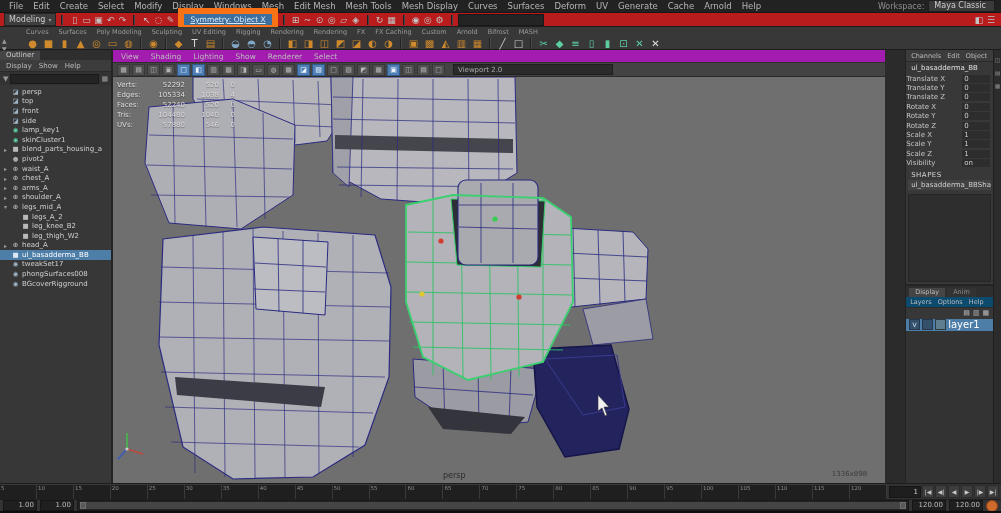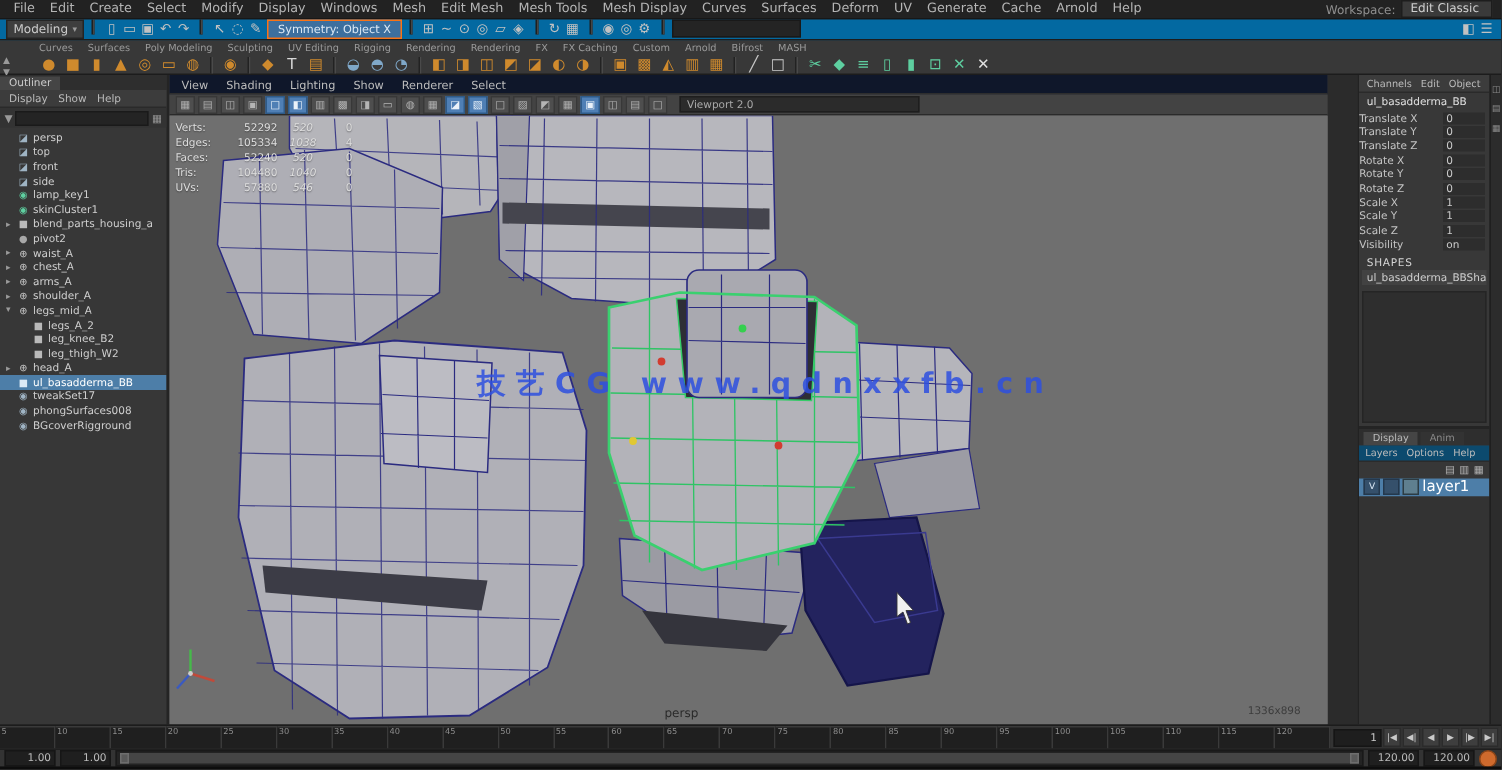--- a/index.html
+++ b/index.html
@@ -9,26 +9,26 @@
   .row{display:flex;align-items:center;}
 
   
   #menubar{position:absolute;left:0;top:0;width:1001px;height:13px;background:#222;border-bottom:1px solid #171717;display:flex;align-items:center;padding-left:4px;box-sizing:border-box;}
   .menu-item{padding:0 5px;font-size:8.5px;color:#b5b5b5;white-space:nowrap;cursor:default;}
   #workspace{margin-left:auto;display:flex;align-items:center;gap:4px;padding-right:6px;}
   #workspace .ws-label{color:#8f8f8f;font-size:8px;}
   #workspace .ws-box{background:#3a3a3a;border:1px solid #1d1d1d;color:#cfcfcf;font-size:8px;padding:0 8px 0 5px;height:10px;line-height:10px;}
 
   
-  #statusline{position:absolute;left:0;top:13px;width:1001px;height:14px;background:#0369a1;border-bottom:1px solid #1d1d1d;display:flex;padding:0 4px;box-sizing:border-box;gap:2px;}
+  #statusline{position:absolute;left:0;top:13px;width:1001px;height:14px;background:#b91c1c;border-bottom:1px solid #1d1d1d;display:flex;align-items:center;padding:0 4px;box-sizing:border-box;gap:2px;}
   .sep{width:1px;height:10px;background:#1f1f1f;border-right:1px solid #454545;margin:0 3px;flex:0 0 auto;}
   .sicon{width:12px;height:12px;display:flex;align-items:center;justify-content:center;font-size:9px;color:#c2c2c2;flex:0 0 auto;}
   .dropdown{background:#3e3e3e;border:1px solid #242424;height:11px;display:flex;align-items:center;gap:3px;padding:0 4px;font-size:8px;color:#ccc;}
   .caret{font-size:6px;color:#999;}
-  #sym-field{background:#3d6f9e;border:1px solid #f97316;color:#dce9f5;font-size:7.5px;height:11px;display:flex;align-items:center;padding:0 6px;}
+  #sym-field{background:#3d6f9e;border:6px solid #f97316;color:#dce9f5;font-size:7.5px;height:11px;display:flex;align-items:center;padding:0 6px;text-decoration:underline;}
   #quick-input{background:#242424;border:1px solid #191919;height:10px;width:78px;color:#bbb;font-size:7.5px;padding:0 3px;display:flex;align-items:center;}
 
   
   #shelf{position:absolute;left:0;top:27px;width:1001px;height:23px;background:#383838;border-bottom:1px solid #1c1c1c;box-sizing:border-box;}
   #shelf-tabs{display:flex;gap:10px;padding:1px 8px 0 26px;height:8px;align-items:center;}
   .shelf-tab{font-size:6.5px;color:#9a9a9a;white-space:nowrap;}
   #shelf-icons{display:flex;align-items:center;padding-left:26px;height:14px;gap:3px;}
   .shelf-icon{width:13px;height:13px;display:flex;align-items:center;justify-content:center;font-size:10px;flex:0 0 auto;}
   .shelf-icon.sep{width:1px;height:11px;background:#222;border-right:1px solid #4a4a4a;margin:0 2px;}
   #shelf-arrows{position:absolute;left:2px;top:10px;display:flex;flex-direction:column;gap:1px;font-size:6px;color:#999;}
@@ -48,34 +48,34 @@
   #outliner-list{flex:1;overflow:hidden;padding-top:2px;}
   .orow{display:flex;align-items:center;height:9.6px;padding-left:4px;color:#cfcfcf;font-size:7px;white-space:nowrap;}
   .orow .exp{width:7px;color:#9a9a9a;font-size:6px;}
   .orow .oico{width:9px;font-size:6.5px;text-align:center;margin-right:2px;}
   .orow .olabel{overflow:hidden;text-overflow:ellipsis;}
   .orow.indent{padding-left:14px;}
   .orow.selected{background:#4d7ea8;color:#fff;}
 
   
   #viewport{width:790px;display:flex;flex-direction:column;background:#3c3c3c;position:relative;}
-  #vp-menus{height:12px;display:flex;gap:12px;align-items:center;padding-left:8px;background:#0f172a;border-bottom:1px solid #2e2e2e;}
+  #vp-menus{height:12px;display:flex;gap:12px;align-items:center;padding-left:8px;background:#a21caf;border-bottom:1px solid #2e2e2e;}
   .vpmenu{font-size:7.5px;color:#bcbcbc;}
   #vp-toolbar{height:13px;display:flex;gap:2px;align-items:center;padding-left:4px;background:#434343;border-bottom:1px solid #2a2a2a;}
   .vpt-icon{width:11px;height:10px;background:#4e4e4e;border:1px solid #383838;display:flex;align-items:center;justify-content:center;font-size:7px;color:#b5b5b5;flex:0 0 auto;}
   .vpt-icon.active{background:#4f7fb5;border-color:#2e5b89;color:#eaf2fa;}
   #vp-renderer-field{margin-left:6px;width:150px;height:9px;background:#2b2b2b;border:1px solid #1e1e1e;color:#a9a9a9;font-size:7px;display:flex;align-items:center;padding:0 4px;}
   #vp-canvas{position:relative;flex:1;background:#6f6f6f;overflow:hidden;cursor:default;}
   #vp-canvas svg{position:absolute;left:0;top:0;}
 
   #hud-poly{position:absolute;left:4px;top:3px;color:#dfdfdf;font-size:7px;line-height:10px;text-shadow:0 1px 1px rgba(0,0,0,.4);}
   .hud-row{display:flex;}
   .hud-row .hl{width:30px;}
   .hud-row .h1{width:38px;text-align:right;}
-  .hud-row .h2{width:34px;text-align:center;font-style:italic;}
+  .hud-row .h2{width:34px;text-align:right;}
   .hud-row .h3{width:16px;text-align:right;}
   #watermark{position:absolute;left:205px;top:166px;font-size:19px;font-weight:bold;color:#2e50e0;letter-spacing:7px;opacity:.85;white-space:nowrap;}
   #persp-label{position:absolute;left:330px;top:394px;font-size:8px;color:#2a2a2a;}
   #hud-br{position:absolute;right:18px;top:393px;font-size:7px;color:#3c3c3c;}
 
   
   #rightcol{width:88px;background:#383838;border-left:1px solid #222;display:flex;flex-direction:column;box-sizing:border-box;margin-left:20px;}
   #cb-menus{height:11px;display:flex;gap:6px;align-items:center;padding-left:5px;background:#3c3c3c;border-bottom:1px solid #2a2a2a;}
   .cbmenu{font-size:6.5px;color:#bbb;}
   #cb-object{font-size:7px;color:#e0e0e0;padding:2px 0 2px 5px;white-space:nowrap;overflow:hidden;}
@@ -144,21 +144,21 @@
         <span class="menu-item">Surfaces</span>
         <span class="menu-item">Deform</span>
         <span class="menu-item">UV</span>
         <span class="menu-item">Generate</span>
         <span class="menu-item">Cache</span>
         <span class="menu-item">Arnold</span>
         <span class="menu-item">Help</span>
       </div>
     <div id="workspace">
       <span class="ws-label">Workspace:</span>
-      <span class="ws-box">Edit Classic</span>
+      <span class="ws-box">Maya Classic</span>
     </div>
   </div>
 
   <div id="statusline">
     <span class="dropdown">
       <span>Modeling</span>
       <span class="caret">▾</span>
     </span>
     <span class="sep"></span>
     <span class="row">
@@ -547,21 +547,20 @@
               <span class="h3">0</span>
             </div>
 
             <div class="hud-row">
               <span class="hl">UVs:</span>
               <span class="h1">57880</span>
               <span class="h2">546</span>
               <span class="h3">0</span>
             </div>
           </div>
-        <div id="watermark">技艺CG www.qdnxxfb.cn</div>
         <div id="persp-label">persp</div>
         <div id="hud-br">1336x898</div>
       </div>
     </div>
 
     <div id="rightcol">
       <div id="cb-menus">
 
       <span class="cbmenu">Channels</span>
           <span class="cbmenu">Edit</span>

